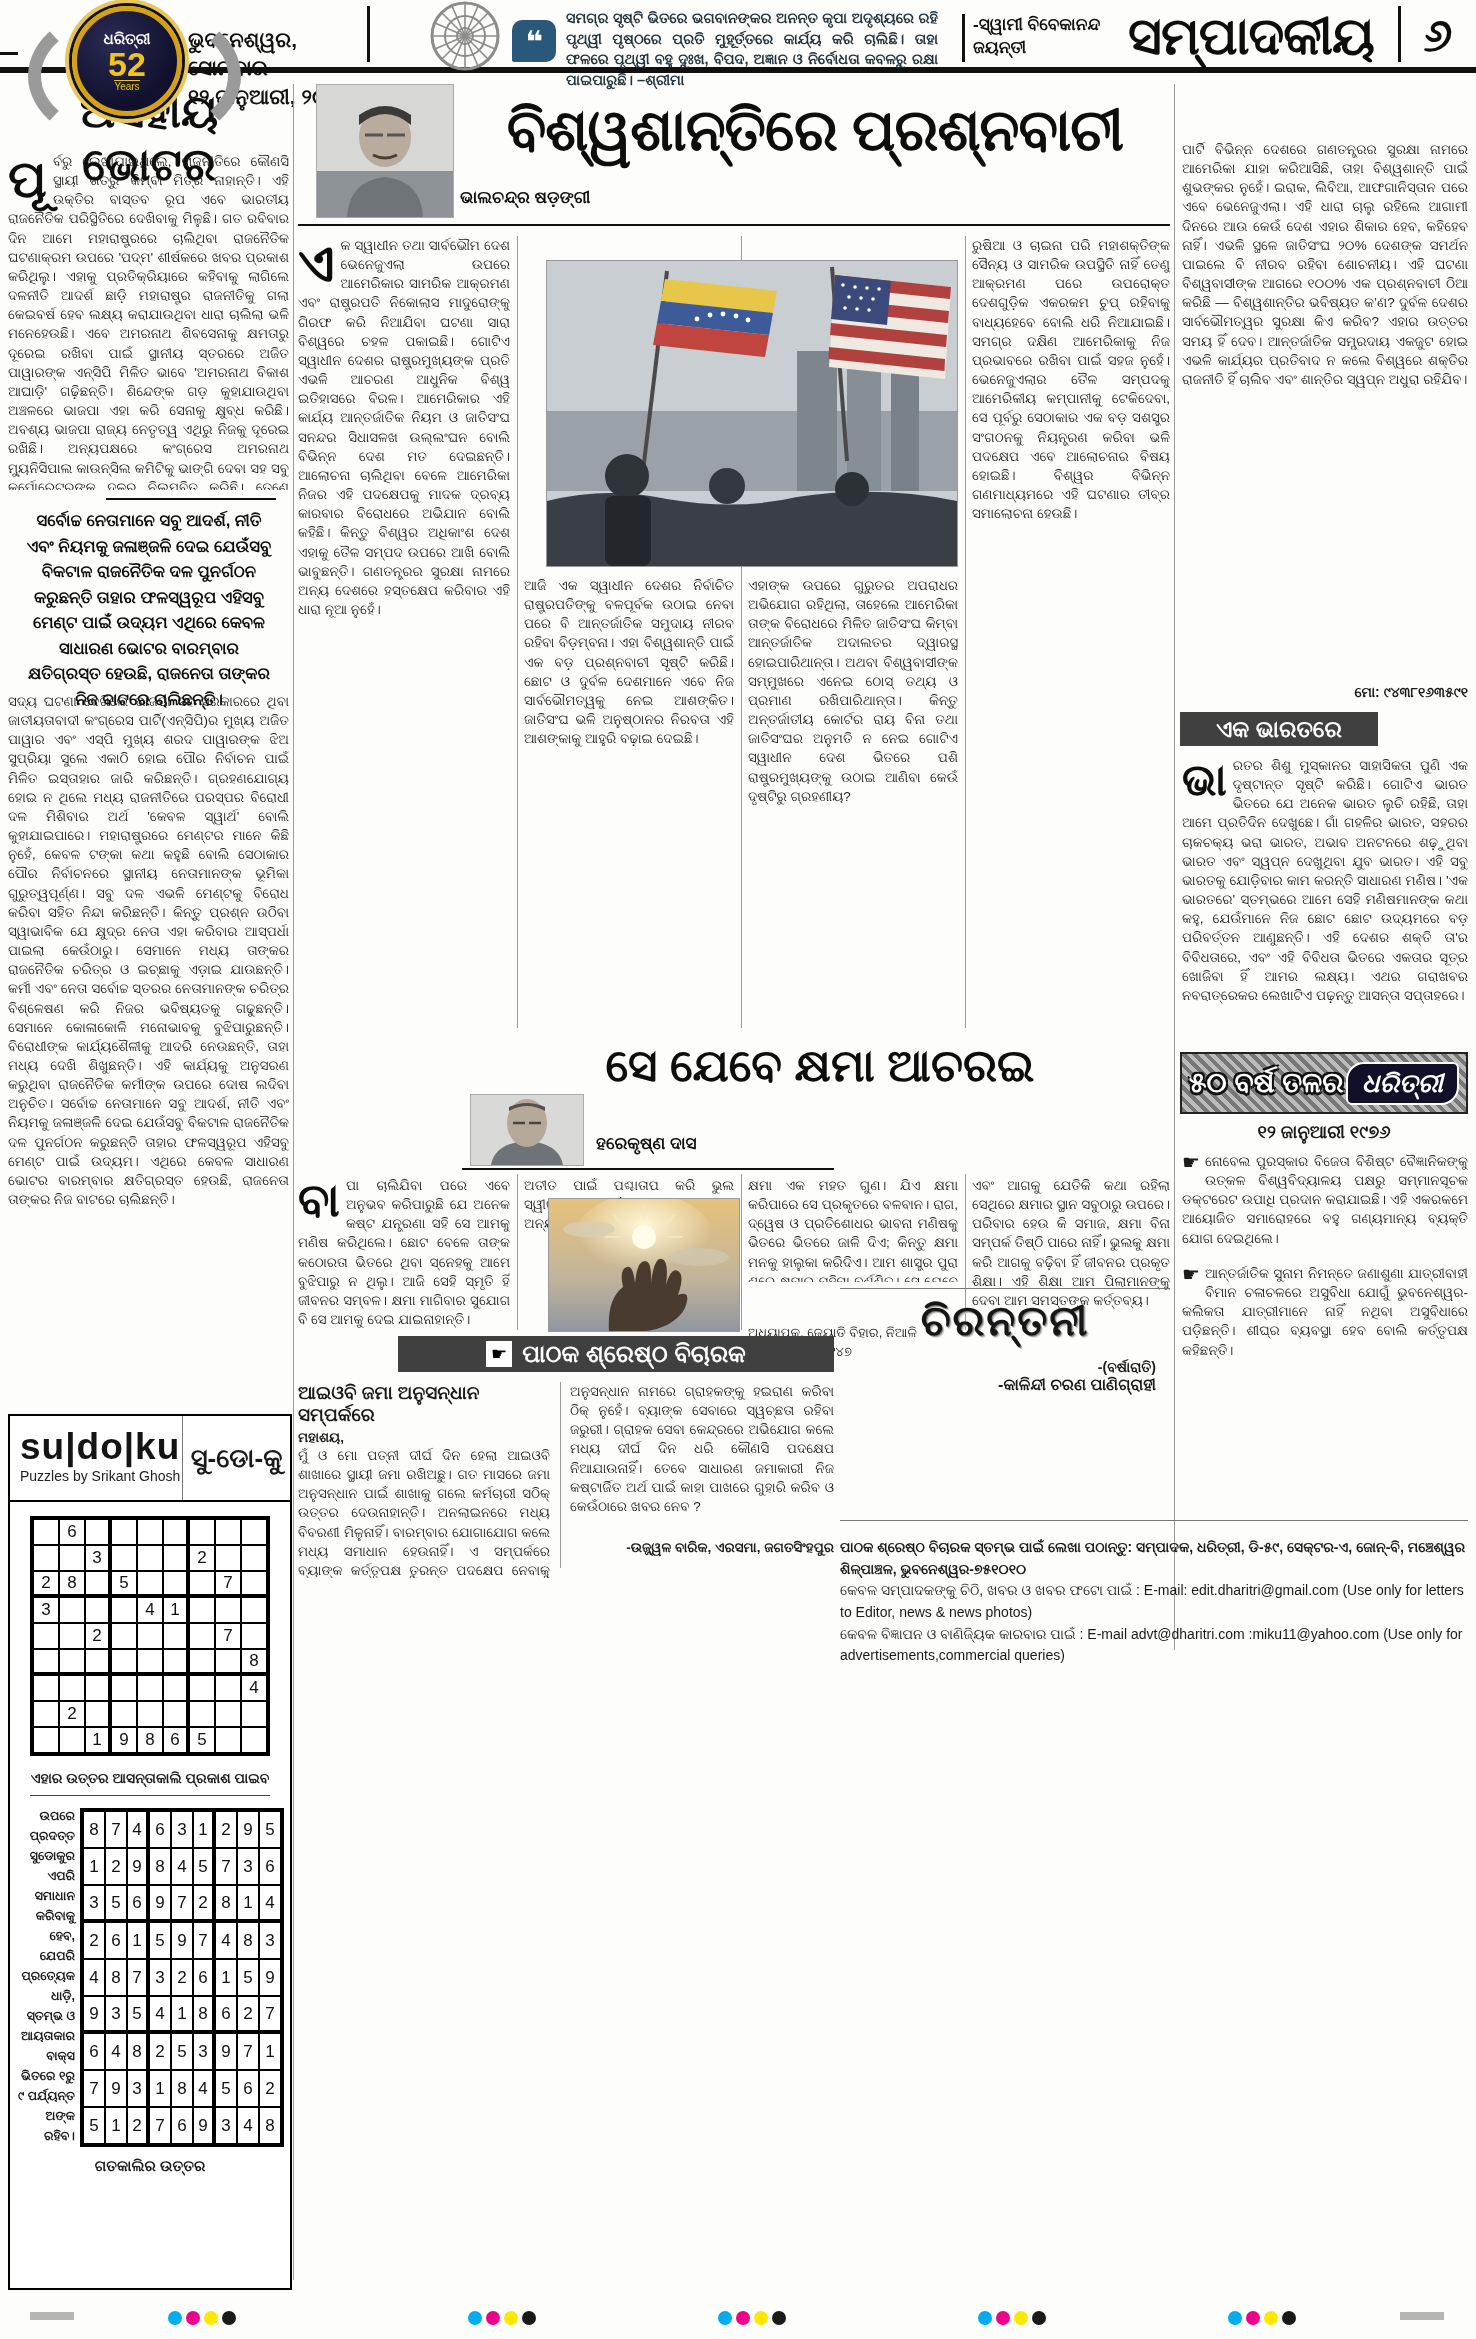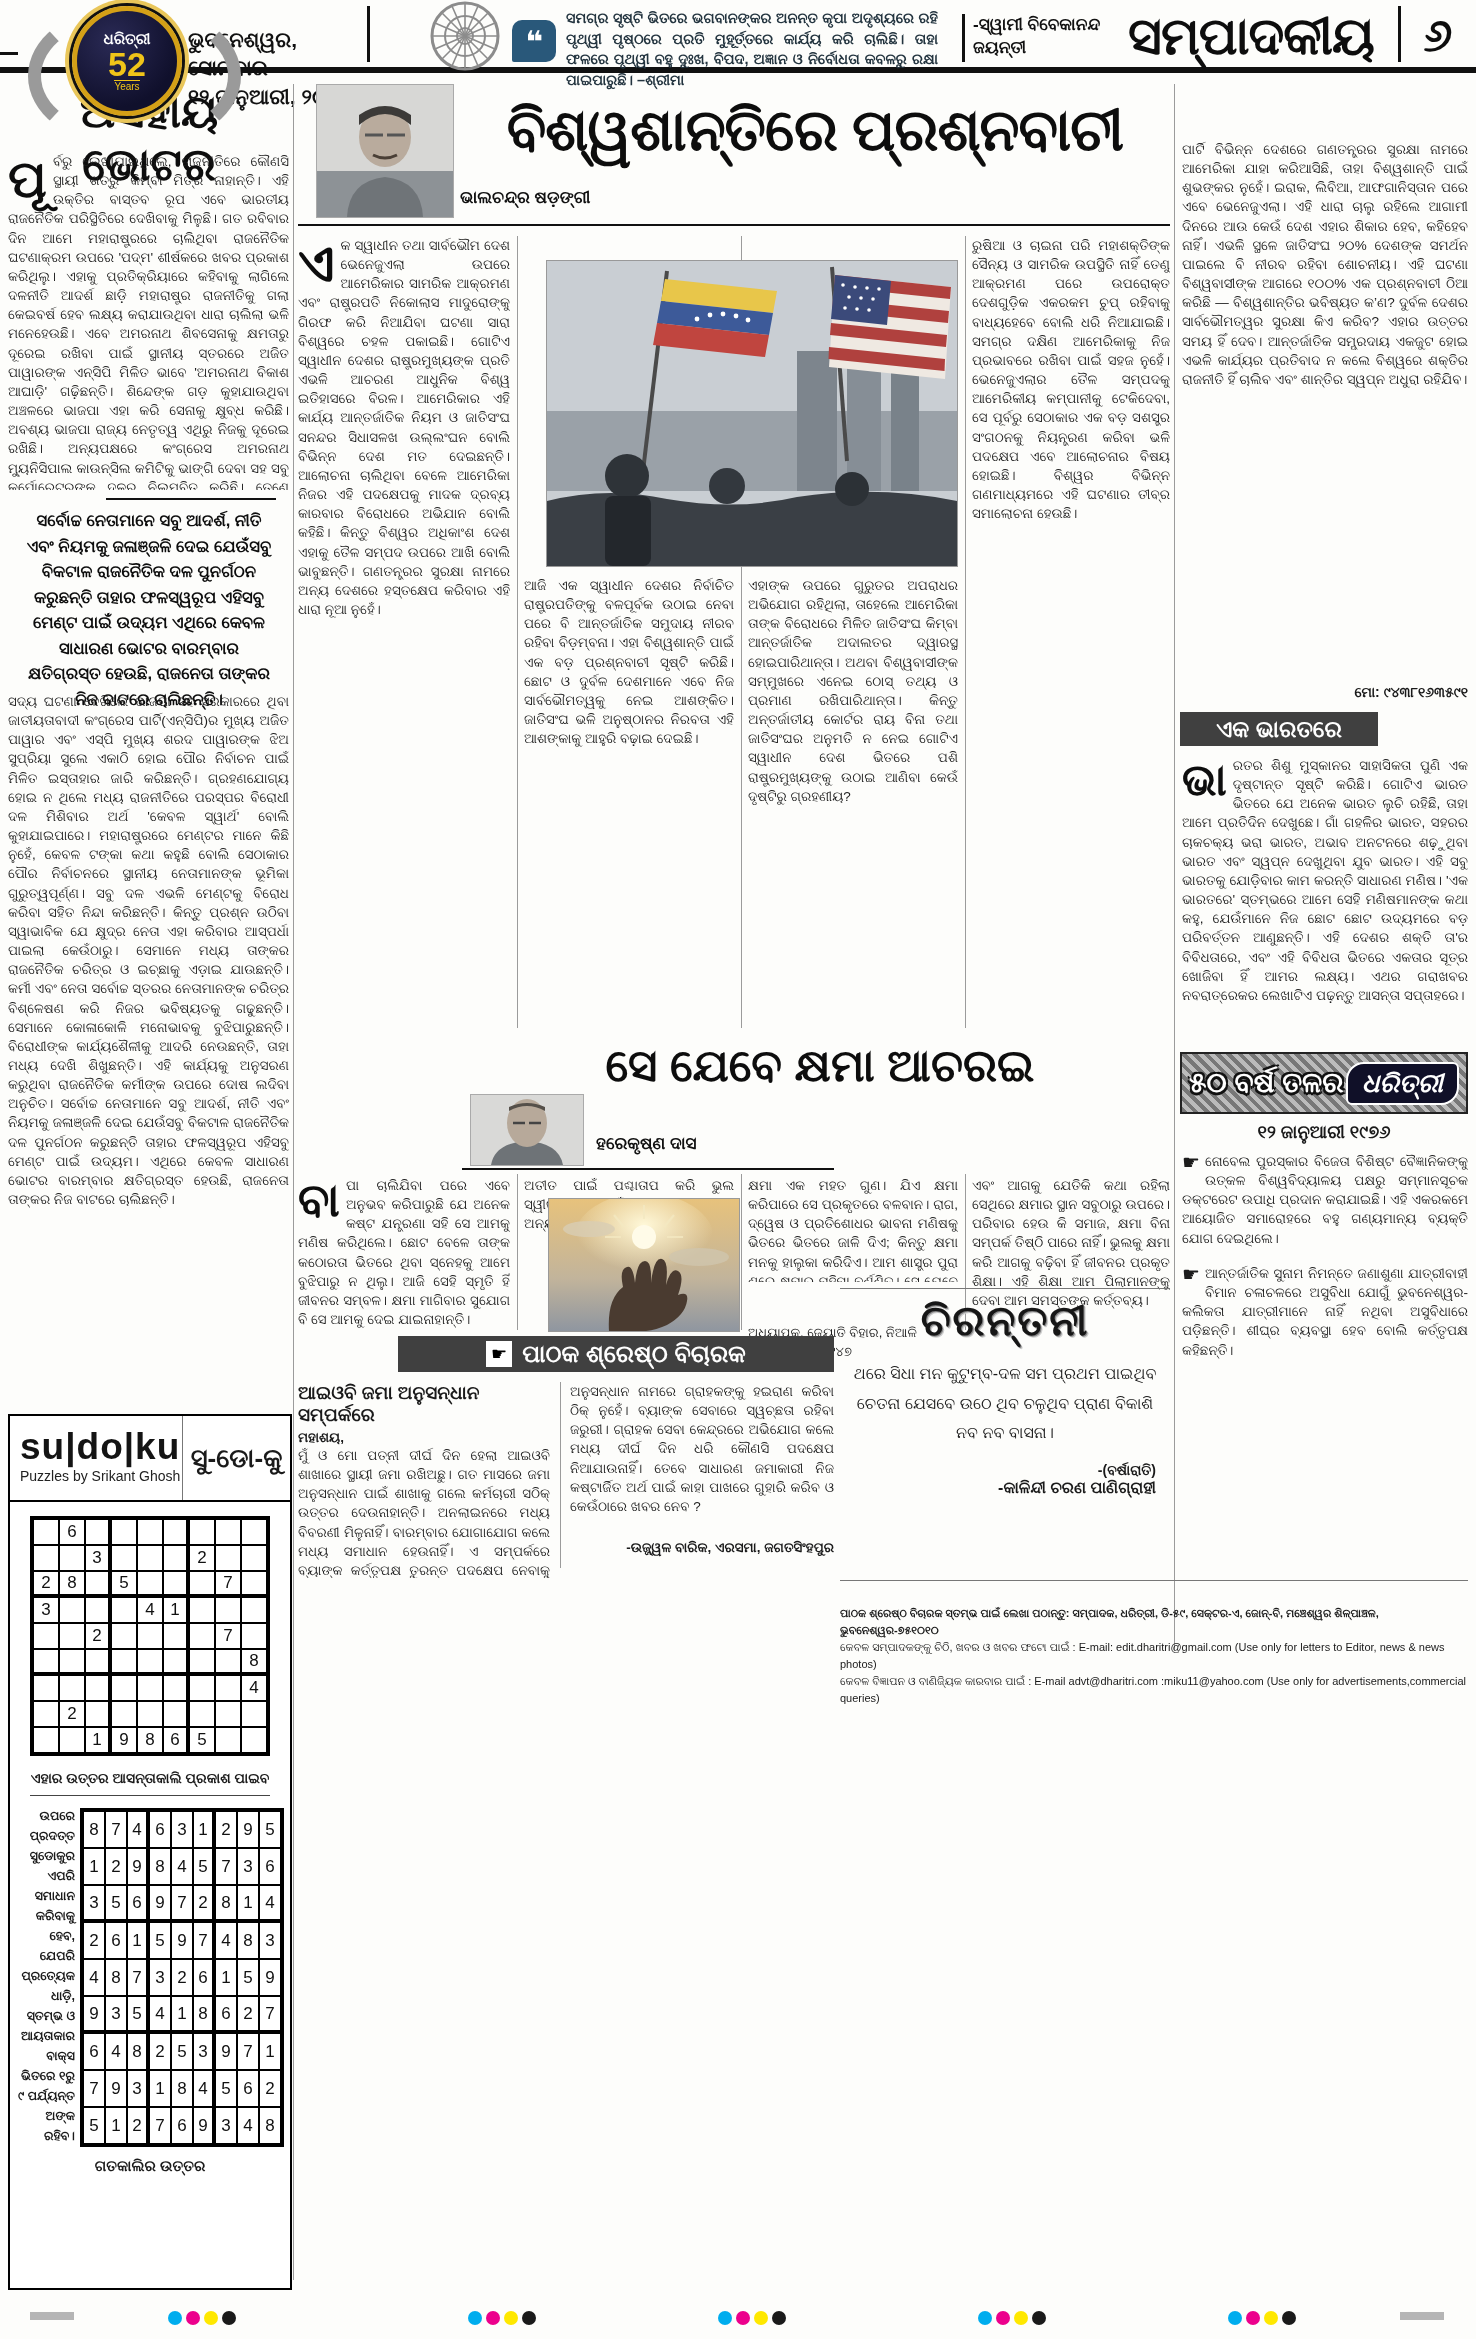--- a/index.html
+++ b/index.html
@@ -453,26 +453,25 @@
     <div class="bodytxt hide" style="height:132px;">ମୁଁ ଓ ମୋ ପତ୍ନୀ ଦୀର୍ଘ ଦିନ ହେଲା ଆଇଓବି ଶାଖାରେ ସ୍ଥାୟୀ ଜମା ରଖିଅଛୁ। ଗତ ମାସରେ ଜମା ଅନୁସନ୍ଧାନ ପାଇଁ ଶାଖାକୁ ଗଲେ କର୍ମଚାରୀ ସଠିକ୍ ଉତ୍ତର ଦେଉନାହାନ୍ତି। ଅନଲାଇନରେ ମଧ୍ୟ ବିବରଣୀ ମିଳୁନାହିଁ। ବାରମ୍ବାର ଯୋଗାଯୋଗ କଲେ ମଧ୍ୟ ସମାଧାନ ହେଉନାହିଁ। ଏ ସମ୍ପର୍କରେ ବ୍ୟାଙ୍କ କର୍ତ୍ତୃପକ୍ଷ ତୁରନ୍ତ ପଦକ୍ଷେପ ନେବାକୁ ଅନୁରୋଧ କରୁଛି।</div>
   </div>
   <div class="abs hair" style="left:560px;top:1382px;width:1px;height:186px;"></div>
   <div class="abs" style="left:570px;top:1382px;width:264px;">
     <div class="bodytxt hide" style="height:158px;">ଅନୁସନ୍ଧାନ ନାମରେ ଗ୍ରାହକଙ୍କୁ ହଇରାଣ କରିବା ଠିକ୍ ନୁହେଁ। ବ୍ୟାଙ୍କ ସେବାରେ ସ୍ୱଚ୍ଛତା ରହିବା ଜରୁରୀ। ଗ୍ରାହକ ସେବା କେନ୍ଦ୍ରରେ ଅଭିଯୋଗ କଲେ ମଧ୍ୟ ଦୀର୍ଘ ଦିନ ଧରି କୌଣସି ପଦକ୍ଷେପ ନିଆଯାଉନାହିଁ। ତେବେ ସାଧାରଣ ଜମାକାରୀ ନିଜ କଷ୍ଟାର୍ଜିତ ଅର୍ଥ ପାଇଁ କାହା ପାଖରେ ଗୁହାରି କରିବ ଓ କେଉଁଠାରେ ଖବର ନେବ ?</div>
     <div class="sig">-ଉଜ୍ଜ୍ୱଳ ବାରିକ, ଏରସମା, ଜଗତସିଂହପୁର</div>
   </div>
 
   <div class="abs" style="left:840px;top:1288px;width:330px;height:280px;border-top:1px solid #777;padding-top:8px;box-sizing:border-box;">
     <div class="chirhead" style="text-align:center;font-size:42px;">ଚିରନ୍ତନୀ</div>
-    <div style="font-size:16px;line-height:1.85;text-align:center;margin-top:14px;padding:0 10px;">ଥରେ ସିଧା ମନ କୁଟୁମ୍ବ-ଦଳ ସମ ପ୍ରଥମ ପାଇଥିବ ଚେତନା ଯେସବେ ଉଠେ ଥିବ ଚଳୁଥିବ ପ୍ରାଣ ବିକାଶି ନବ ନବ ବାସନା।</div>
     <div class="sig" style="margin-top:14px;padding-right:14px;font-size:14px;">-(ବର୍ଷାରାତି)</div>
     <div class="sig" style="padding-right:14px;font-size:16px;">-କାଳିନ୍ଦୀ ଚରଣ ପାଣିଗ୍ରାହୀ</div>
   </div>
 
-  <div class="abs" style="left:840px;top:1580px;width:628px;border-top:1px solid #777;padding-top:24px;font-size:11px;line-height:1.55;">
+  <div class="abs" style="left:840px;top:1520px;width:628px;border-top:1px solid #777;padding-top:16px;font-size:14px;line-height:1.55;">
     <div style="font-weight:800;">ପାଠକ ଶ୍ରେଷ୍ଠ ବିଚାରକ ସ୍ତମ୍ଭ ପାଇଁ ଲେଖା ପଠାନ୍ତୁ: ସମ୍ପାଦକ, ଧରିତ୍ରୀ, ଡି-୫୯, ସେକ୍ଟର-ଏ, ଜୋନ୍-ବି, ମଞ୍ଚେଶ୍ୱର ଶିଳ୍ପାଞ୍ଚଳ, ଭୁବନେଶ୍ୱର-୭୫୧୦୧୦</div>
     <div>କେବଳ ସମ୍ପାଦକଙ୍କୁ ଚିଠି, ଖବର ଓ ଖବର ଫଟୋ ପାଇଁ : E-mail: edit.dharitri@gmail.com (Use only for letters to Editor, news &amp; news photos)</div>
     <div>କେବଳ ବିଜ୍ଞାପନ ଓ ବାଣିଜ୍ୟିକ କାରବାର ପାଇଁ : E-mail advt@dharitri.com :miku11@yahoo.com (Use only for advertisements,commercial queries)</div>
   </div>
 
   <div class="abs" style="left:30px;top:2312px;width:44px;height:8px;background:#b5b5b5;"></div>
   <div class="abs" style="left:166px;top:2308px;"><span class="dot" style="background: rgb(0, 173, 238);"></span><span class="dot" style="background: rgb(236, 0, 140);"></span><span class="dot" style="background: rgb(255, 232, 0);"></span><span class="dot" style="background: rgb(26, 26, 26);"></span></div>
   <div class="abs" style="left:466px;top:2308px;"><span class="dot" style="background: rgb(0, 173, 238);"></span><span class="dot" style="background: rgb(236, 0, 140);"></span><span class="dot" style="background: rgb(255, 232, 0);"></span><span class="dot" style="background: rgb(26, 26, 26);"></span></div>
   <div class="abs" style="left:716px;top:2308px;"><span class="dot" style="background: rgb(0, 173, 238);"></span><span class="dot" style="background: rgb(236, 0, 140);"></span><span class="dot" style="background: rgb(255, 232, 0);"></span><span class="dot" style="background: rgb(26, 26, 26);"></span></div>
   <div class="abs" style="left:976px;top:2308px;"><span class="dot" style="background: rgb(0, 173, 238);"></span><span class="dot" style="background: rgb(236, 0, 140);"></span><span class="dot" style="background: rgb(255, 232, 0);"></span><span class="dot" style="background: rgb(26, 26, 26);"></span></div>

